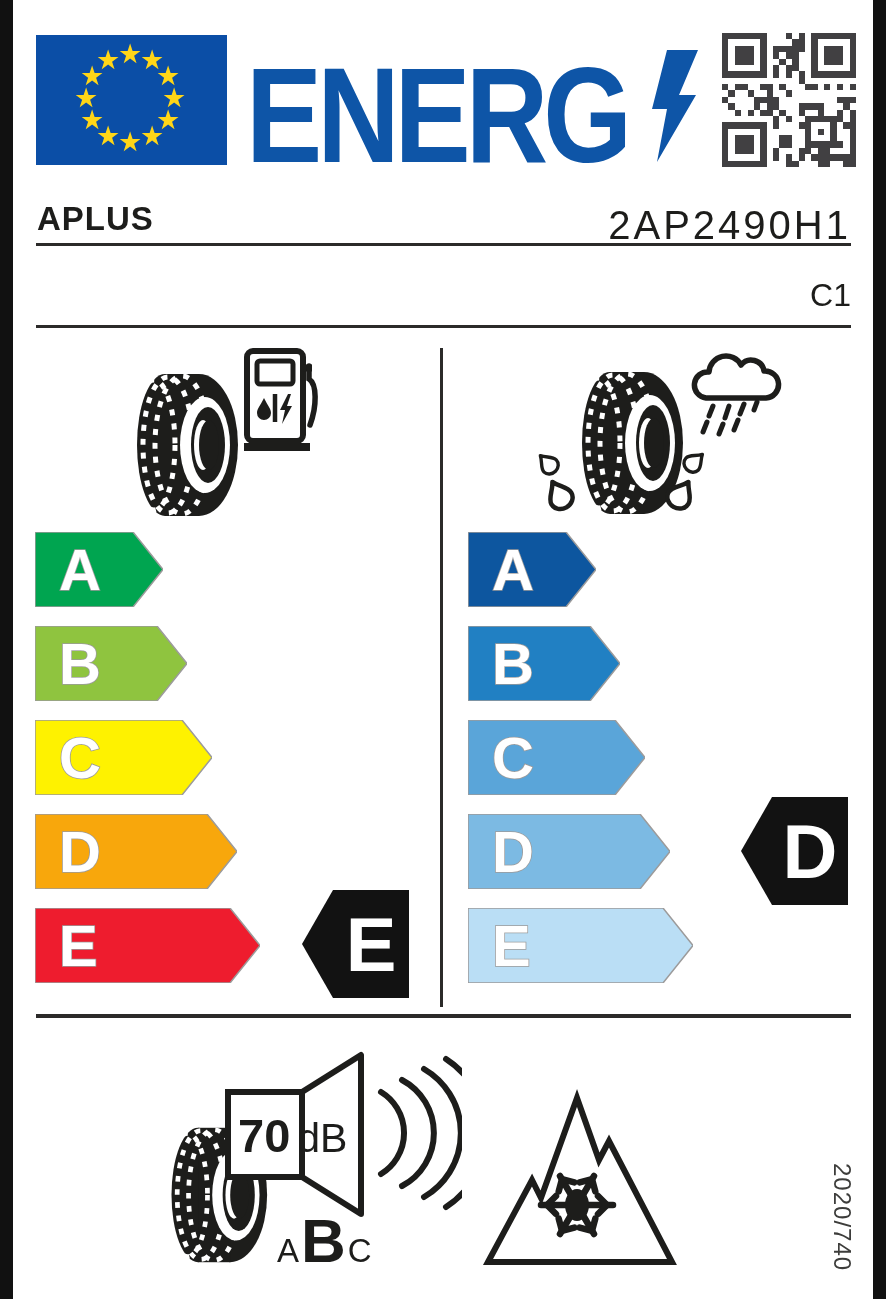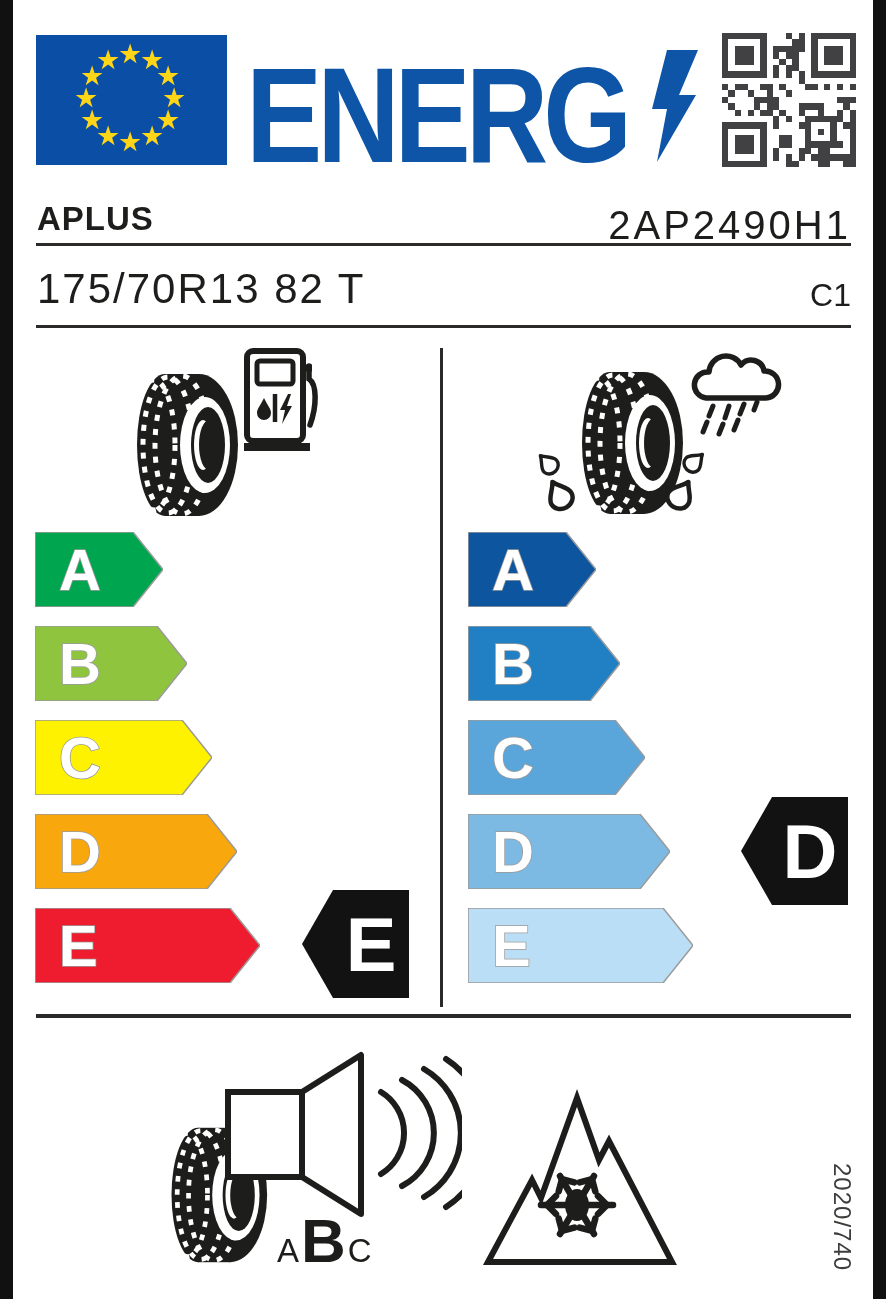--- a/index.html
+++ b/index.html
@@ -295,21 +295,20 @@
       <rect x="11" y="20" width="1" height="1" fill="#414042"></rect>
       <rect x="15" y="20" width="1" height="1" fill="#414042"></rect>
       <rect x="16" y="20" width="1" height="1" fill="#414042"></rect>
       <rect x="19" y="20" width="1" height="1" fill="#414042"></rect>
       <rect x="20" y="20" width="1" height="1" fill="#414042"></rect>
     </svg>
 
   <div class="brand">APLUS</div>
   <div class="code">2AP2490H1</div>
   <div class="rule r1"></div>
-  <div class="size">175/70R13 82 T</div>
   <div class="tclass">C1</div>
   <div class="rule r2"></div>
 
   <div class="divider"></div>
 
   <svg class="icon" style="left:128px;top:370px" width="112" height="150" viewBox="0 0 112 150">
       <use href="#tire-shape"></use>
     </svg>
   <svg class="icon" style="left:244px;top:348px" width="80" height="104" viewBox="0 0 80 104">
     <rect x="3" y="3" width="56" height="90" rx="6" fill="#fff" stroke="#1d1d1b" stroke-width="6"></rect>
@@ -432,20 +431,24 @@
   <svg class="icon" style="left:222px;top:1048px" width="240" height="170" viewBox="0 0 240 170">
     <polygon points="80,44 139,7 139,166 80,129" fill="#fff" stroke="#1d1d1b" stroke-width="6" stroke-linejoin="round"></polygon>
     <rect x="6" y="44" width="74" height="85" fill="#fff" stroke="#1d1d1b" stroke-width="6"></rect>
     <g fill="none" stroke="#1d1d1b" stroke-width="6" stroke-linecap="round">
       <path d="M159,44 A48,48 0 0 1 159,126"></path>
       <path d="M180,32 A60,60 0 0 1 180,138"></path>
       <path d="M202,21 A74,74 0 0 1 202,149"></path>
       <path d="M224,11 A88,88 0 0 1 224,159"></path>
     </g>
   </svg>
+  <div class="db-text">
+    <span class="db-val">70</span>
+    <span class="db-unit">dB</span>
+  </div>
   <div class="abc">
     <span class="abc-a">A</span>
     <span class="abc-b">B</span>
     <span class="abc-c">C</span>
   </div>
 
   <svg class="icon" style="left:482px;top:1088px" width="196" height="178" viewBox="0 0 196 178">
     <polygon points="6,174 50,92 59,110 95,10 117,72 127,53 190,174" fill="#fff" stroke="#1d1d1b" stroke-width="6" stroke-linejoin="miter"></polygon>
     <g transform="translate(95,117)" stroke="#1d1d1b" stroke-width="6.5" stroke-linecap="round">
       <line x1="-36" y1="0" x2="36" y2="0"></line>

